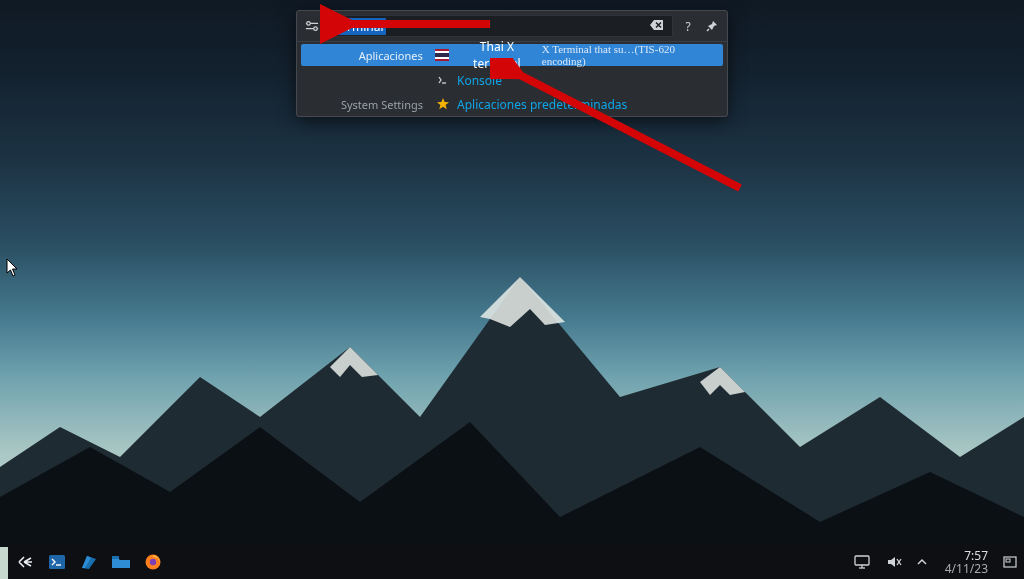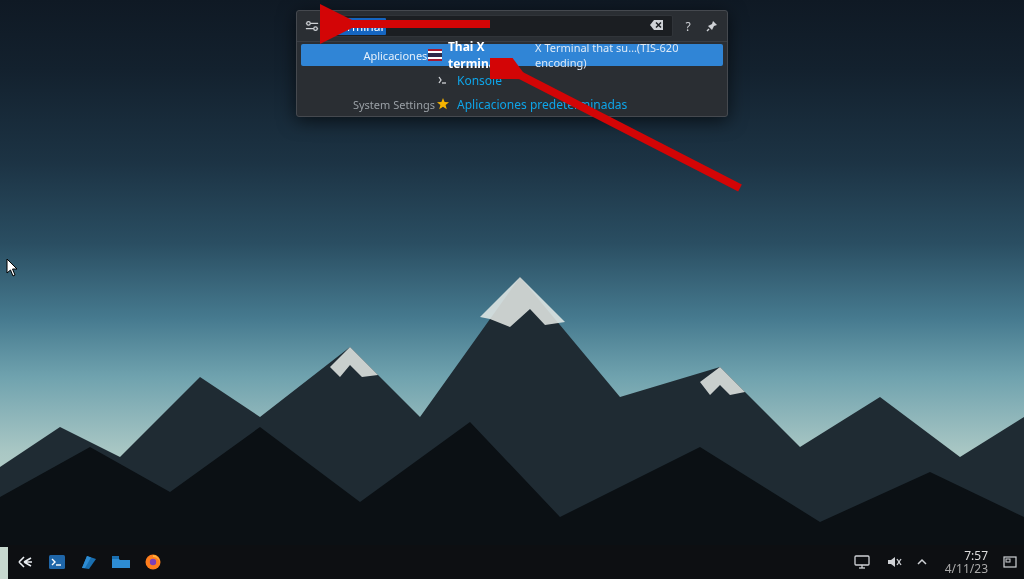--- a/index.html
+++ b/index.html
@@ -49,27 +49,27 @@
     }
     .kr-input .text { background:#1565c0; color:#fff; border-radius:1px; padding:0 2px; }
     .kr-input-spacer{flex:1;}
     .kr-clear { width:16px; color:#cfd2d6; }
     .kr-help, .kr-pin { width:18px; height:18px; display:flex; align-items:center; justify-content:center; color:#cfd2d6;}
     .kr-results{}
     .kr-row{
       display:flex; align-items:center; height:24px; padding:0 8px;
     }
     .kr-row.highlight{ background:#3085d6; color:#fff; border-radius:2px; margin:2px 4px; height:22px;}
-    .kr-cat{ width:130px; text-align:right; padding-right:0; color:#9aa0a6; font-size:11px;}
+    .kr-cat{ width:130px; text-align:right; padding-right:12px; color:#9aa0a6; font-size:11px;}
     .kr-row.highlight .kr-cat{ color:#e5f0fb; }
     .kr-icon{ width:16px; height:16px; margin-right:6px; display:flex; align-items:center; justify-content:center;}
     .kr-title{ color:#0ea5e9; }
-    .kr-row.highlight .kr-title{ color:#fff; font-weight:700;}
+    .kr-row.highlight .kr-title{ color:#fff; font-weight:400;text-align:center;}
     .kr-desc{ color:#9aa0a6; margin-left:4px; font-size:11px; }
-    .kr-row.highlight .kr-desc{ color:#dbe9f7; }
+    .kr-row.highlight .kr-desc{ color:#dbe9f7;font-family:Liberation Serif, serif; }
 
     
     .annot{ position:absolute; z-index:20; pointer-events:none;}
 
     
     .cursor{ position:absolute; left:6px; top:258px; z-index:30; }
 
   </style>
 </head>
 <body>

